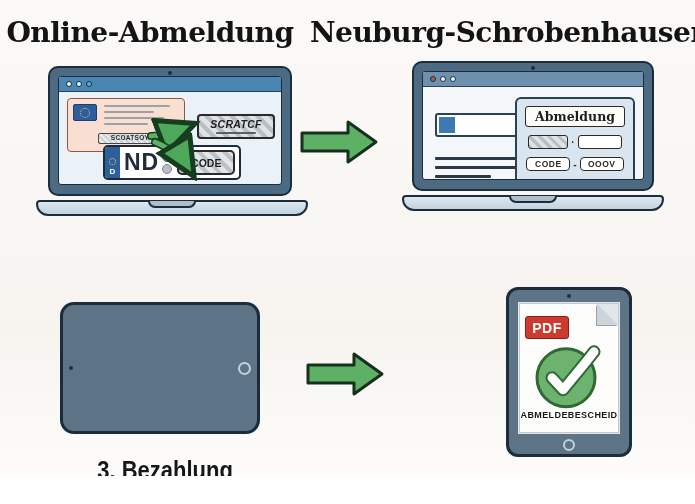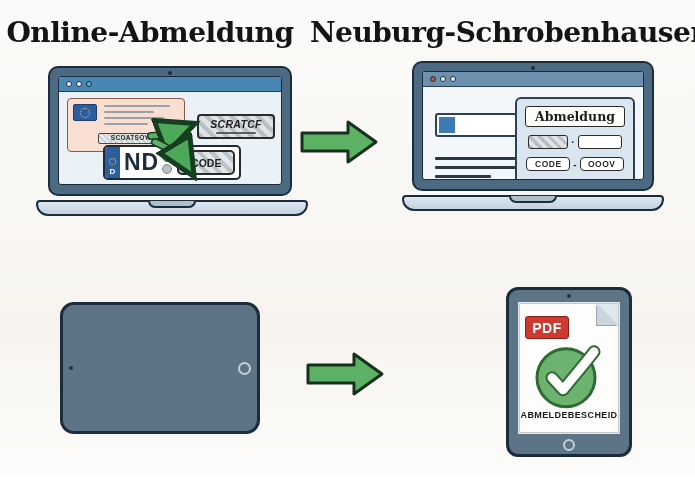--- a/index.html
+++ b/index.html
@@ -339,16 +339,19 @@
             <circle cx="32" cy="34" r="29" fill="#6db36f" stroke="#2f6a35" stroke-width="3"></circle>
             <path d="M18 34 L29 46 L52 18 L60 8" fill="none" stroke="#2f6a35" stroke-width="13" stroke-linecap="round" stroke-linejoin="round"></path>
             <path d="M18 34 L29 46 L52 18 L60 8" fill="none" stroke="#ffffff" stroke-width="9" stroke-linecap="round" stroke-linejoin="round"></path>
           </svg>
         </div>
         <div class="pdf-label">ABMELDEBESCHEID</div>
       </div>
     </div>
   </div>
 
+  <div class="caption" id="cap3">
+    <span>3. Bezahlung</span>
+  </div>
 
   <div class="gold-rule"></div>
 
 </div>
 
 </body></html>

